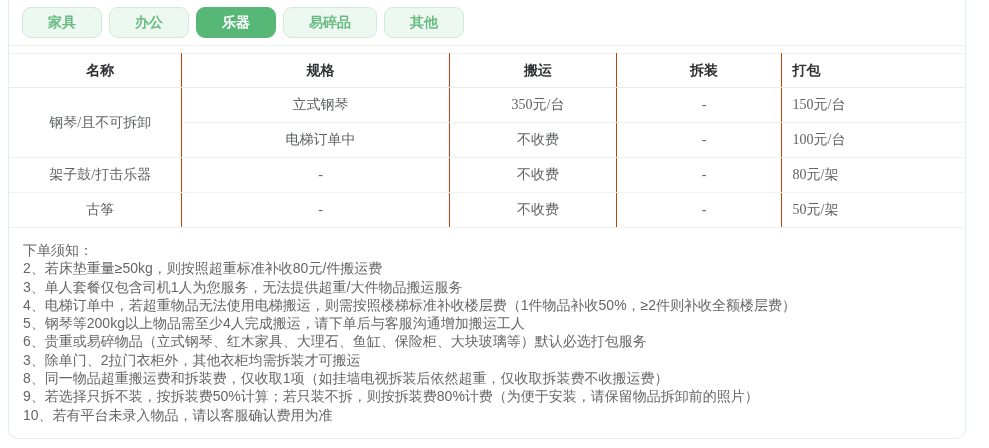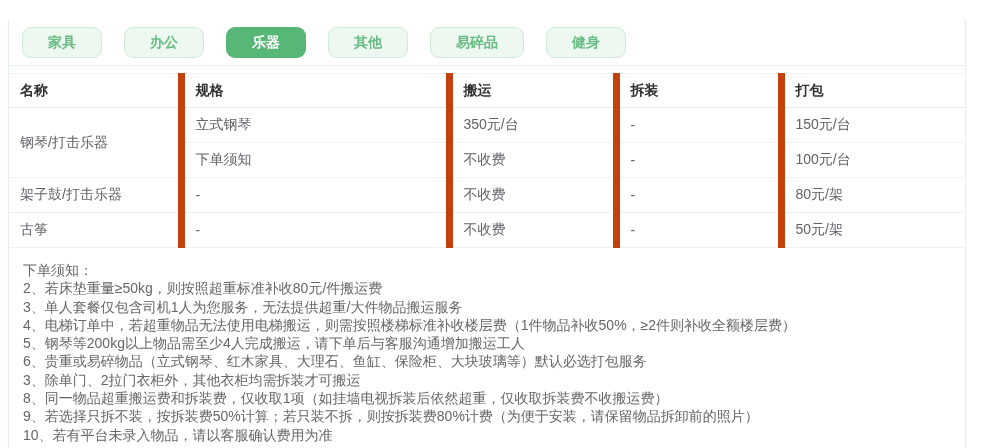--- a/index.html
+++ b/index.html
@@ -18,23 +18,22 @@
     border-bottom: 1px solid #e4efe8;
     border-radius: 0 0 10px 10px;
     background: #ffffff;
   }
   
   .tabbar {
     display: flex;
     align-items: center;
     height: 46px;
     padding-left: 13px;
-    gap: 22px;
+    gap: 7px;
     border-bottom: 1px solid #e9f2ed;
-    margin-top: 20px;
   }
   .tab {
     height: 31px;
     line-height: 29px;
     padding: 0 25px;
     font-size: 14px;
     font-weight: bold;
     font-family: "Liberation Sans", sans-serif;
     color: #68bb82;
     background: #edf8f1;
@@ -64,22 +63,23 @@
     padding-left: 11px;
     border-top: 1px solid #eef2f0;
     border-bottom: 1px solid #e8ebee;
   }
   td {
     color: #606266;
     height: 35px;
     padding-left: 11px;
     border-bottom: 1px solid #eef2f0;
     background: #ffffff;
+    font-family: Liberation Serif, serif;
   }
-  th:not(:last-child), td:not(:last-child) { border-right: 7px solid #c2410c; }
+  th:not(:last-child), td:not(:last-child) { border-right: 1px solid #c2410c; text-align: center; }
   col.c-name { width: 172px; }
   col.c-spec { width: 268px; }
   col.c-move { width: 167px; }
   col.c-dis  { width: 165px; }
   
   .notes {
     padding: 13px 14px 14px 14px;
     font-size: 14px;
     color: #666666;
     line-height: 18.3px;
@@ -88,23 +88,22 @@
 </style>
 </head>
 <body>
 
 <div class="card">
 
   <div class="tabbar">
     <button class="tab">家具</button>
     <button class="tab">办公</button>
     <button class="tab active">乐器</button>
+    <button class="tab">易碎品</button>
     <button class="tab">其他</button>
-    <button class="tab">易碎品</button>
-    <button class="tab">健身</button>
   </div>
 
   <table>
     <colgroup>
       <col class="c-name">
         <col class="c-spec">
         <col class="c-move">
         <col class="c-dis">
         <col>
     </colgroup>
@@ -112,28 +111,28 @@
       <tr>
         <th>名称</th>
         <th>规格</th>
         <th>搬运</th>
         <th>拆装</th>
         <th>打包</th>
       </tr>
     </thead>
     <tbody>
       <tr>
-        <td rowspan="2">钢琴/打击乐器</td>
+        <td rowspan="2">钢琴/且不可拆卸</td>
         <td>立式钢琴</td>
         <td>350元/台</td>
         <td>-</td>
         <td>150元/台</td>
       </tr>
       <tr>
-        <td>下单须知</td>
+        <td>电梯订单中</td>
         <td>不收费</td>
         <td>-</td>
         <td>100元/台</td>
       </tr>
       <tr>
         <td>架子鼓/打击乐器</td>
         <td>-</td>
         <td>不收费</td>
         <td>-</td>
         <td>80元/架</td>

